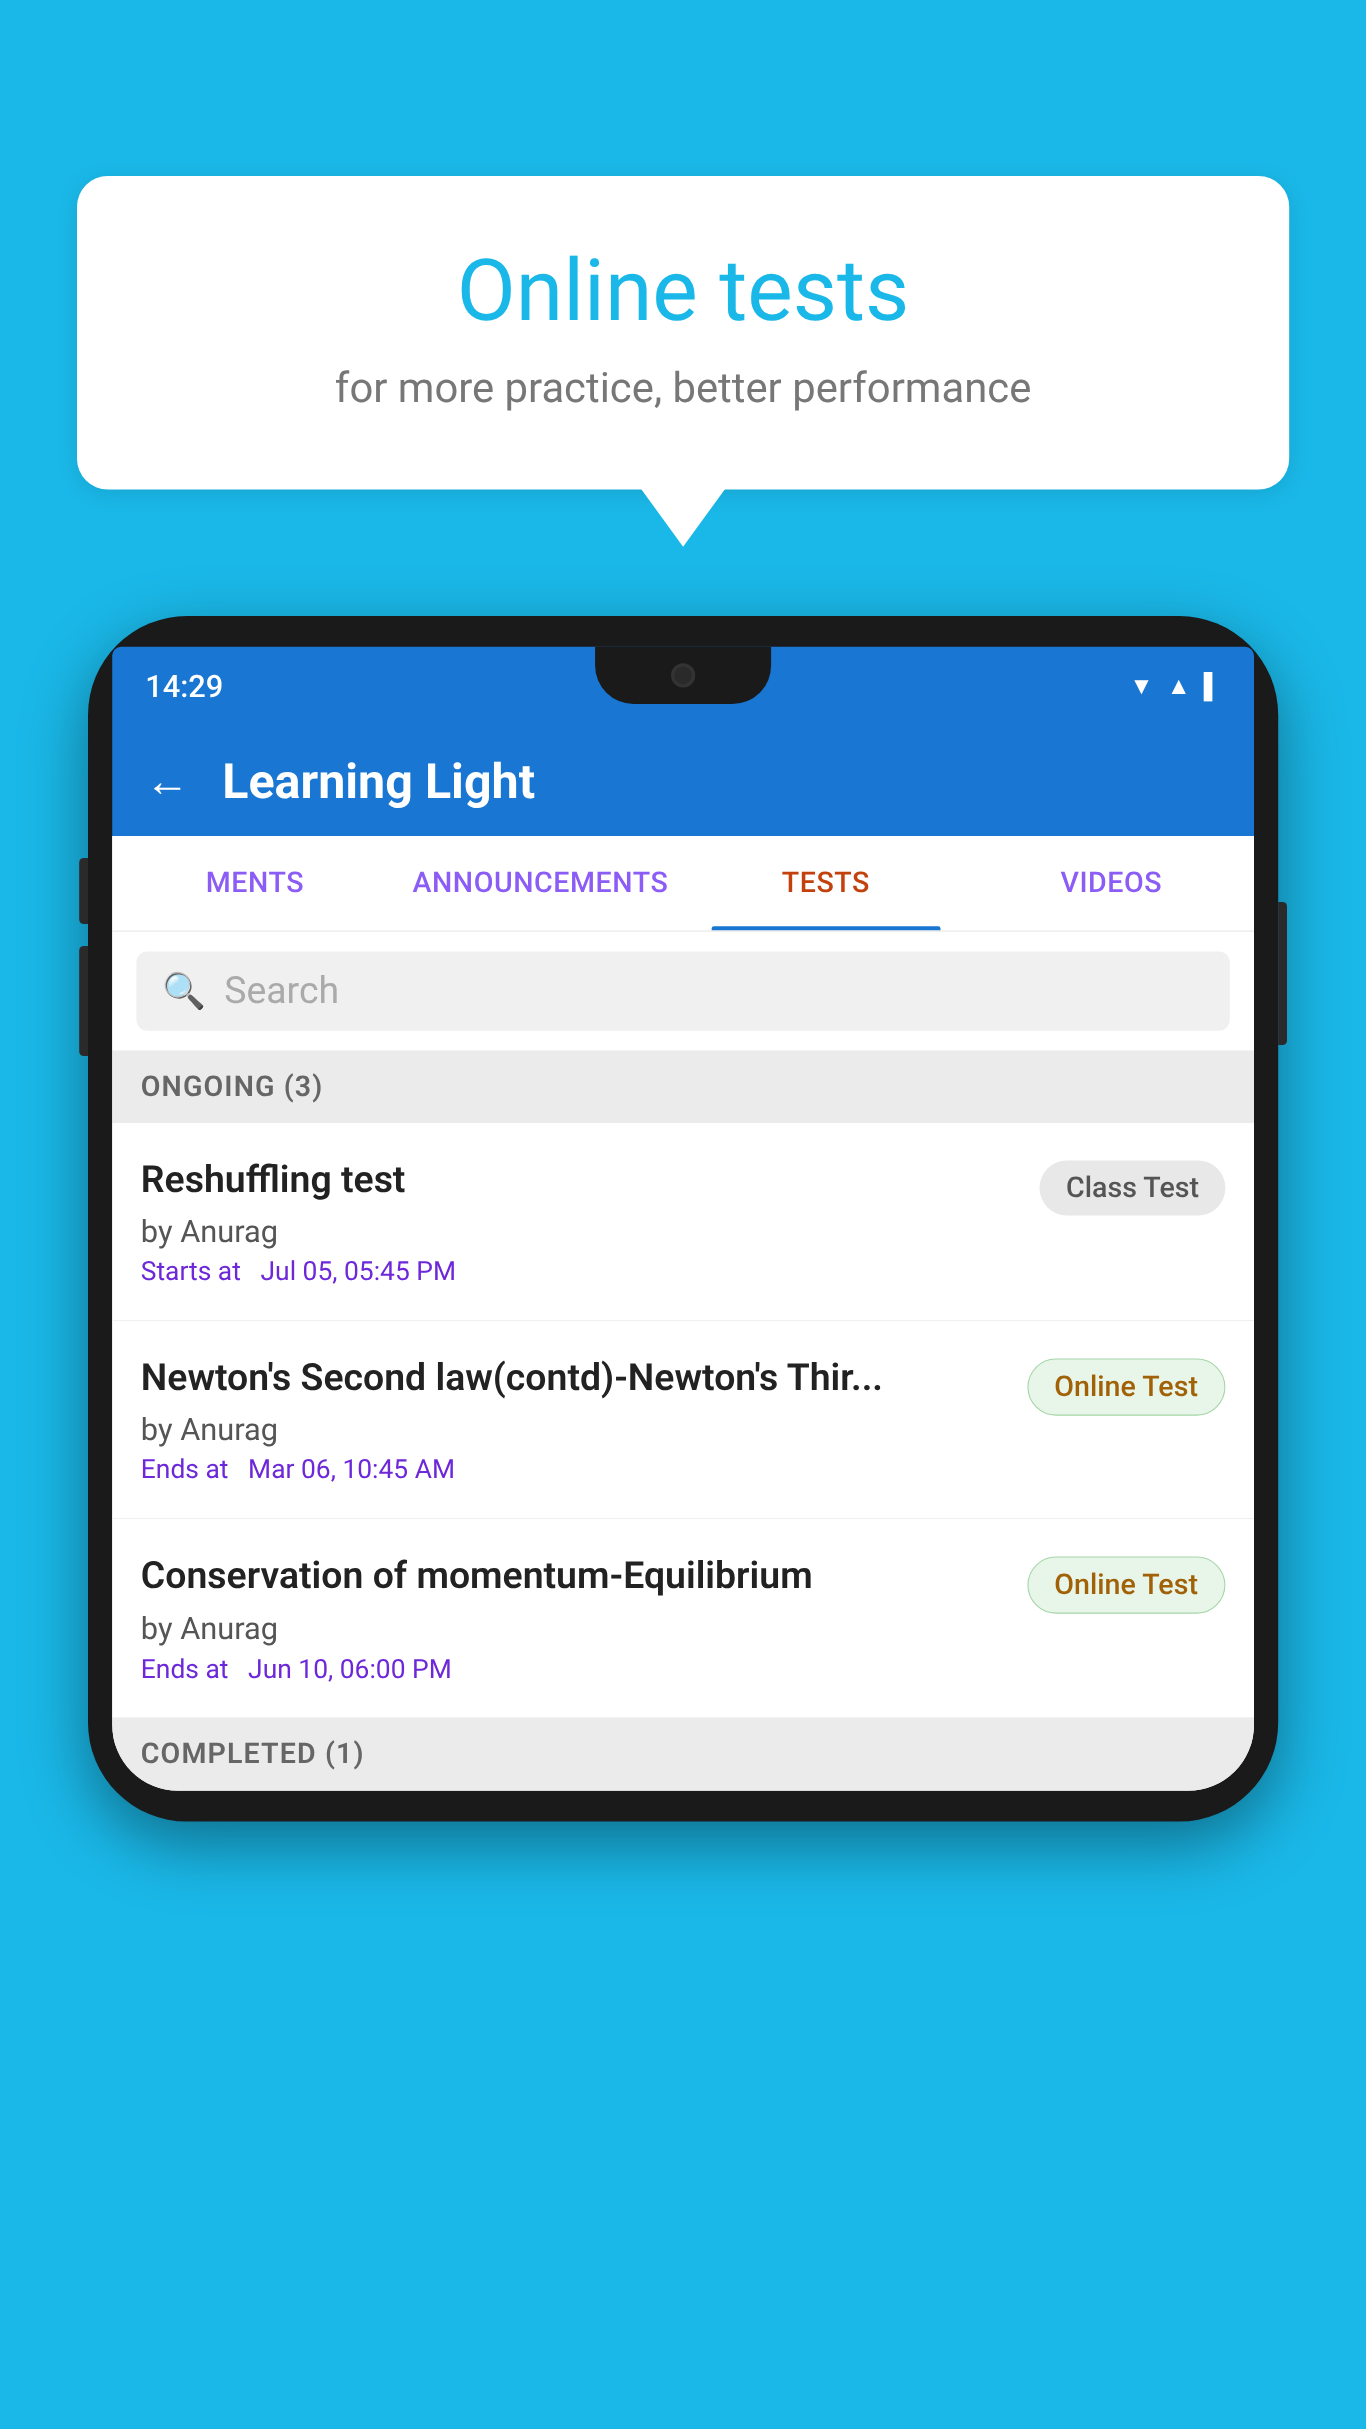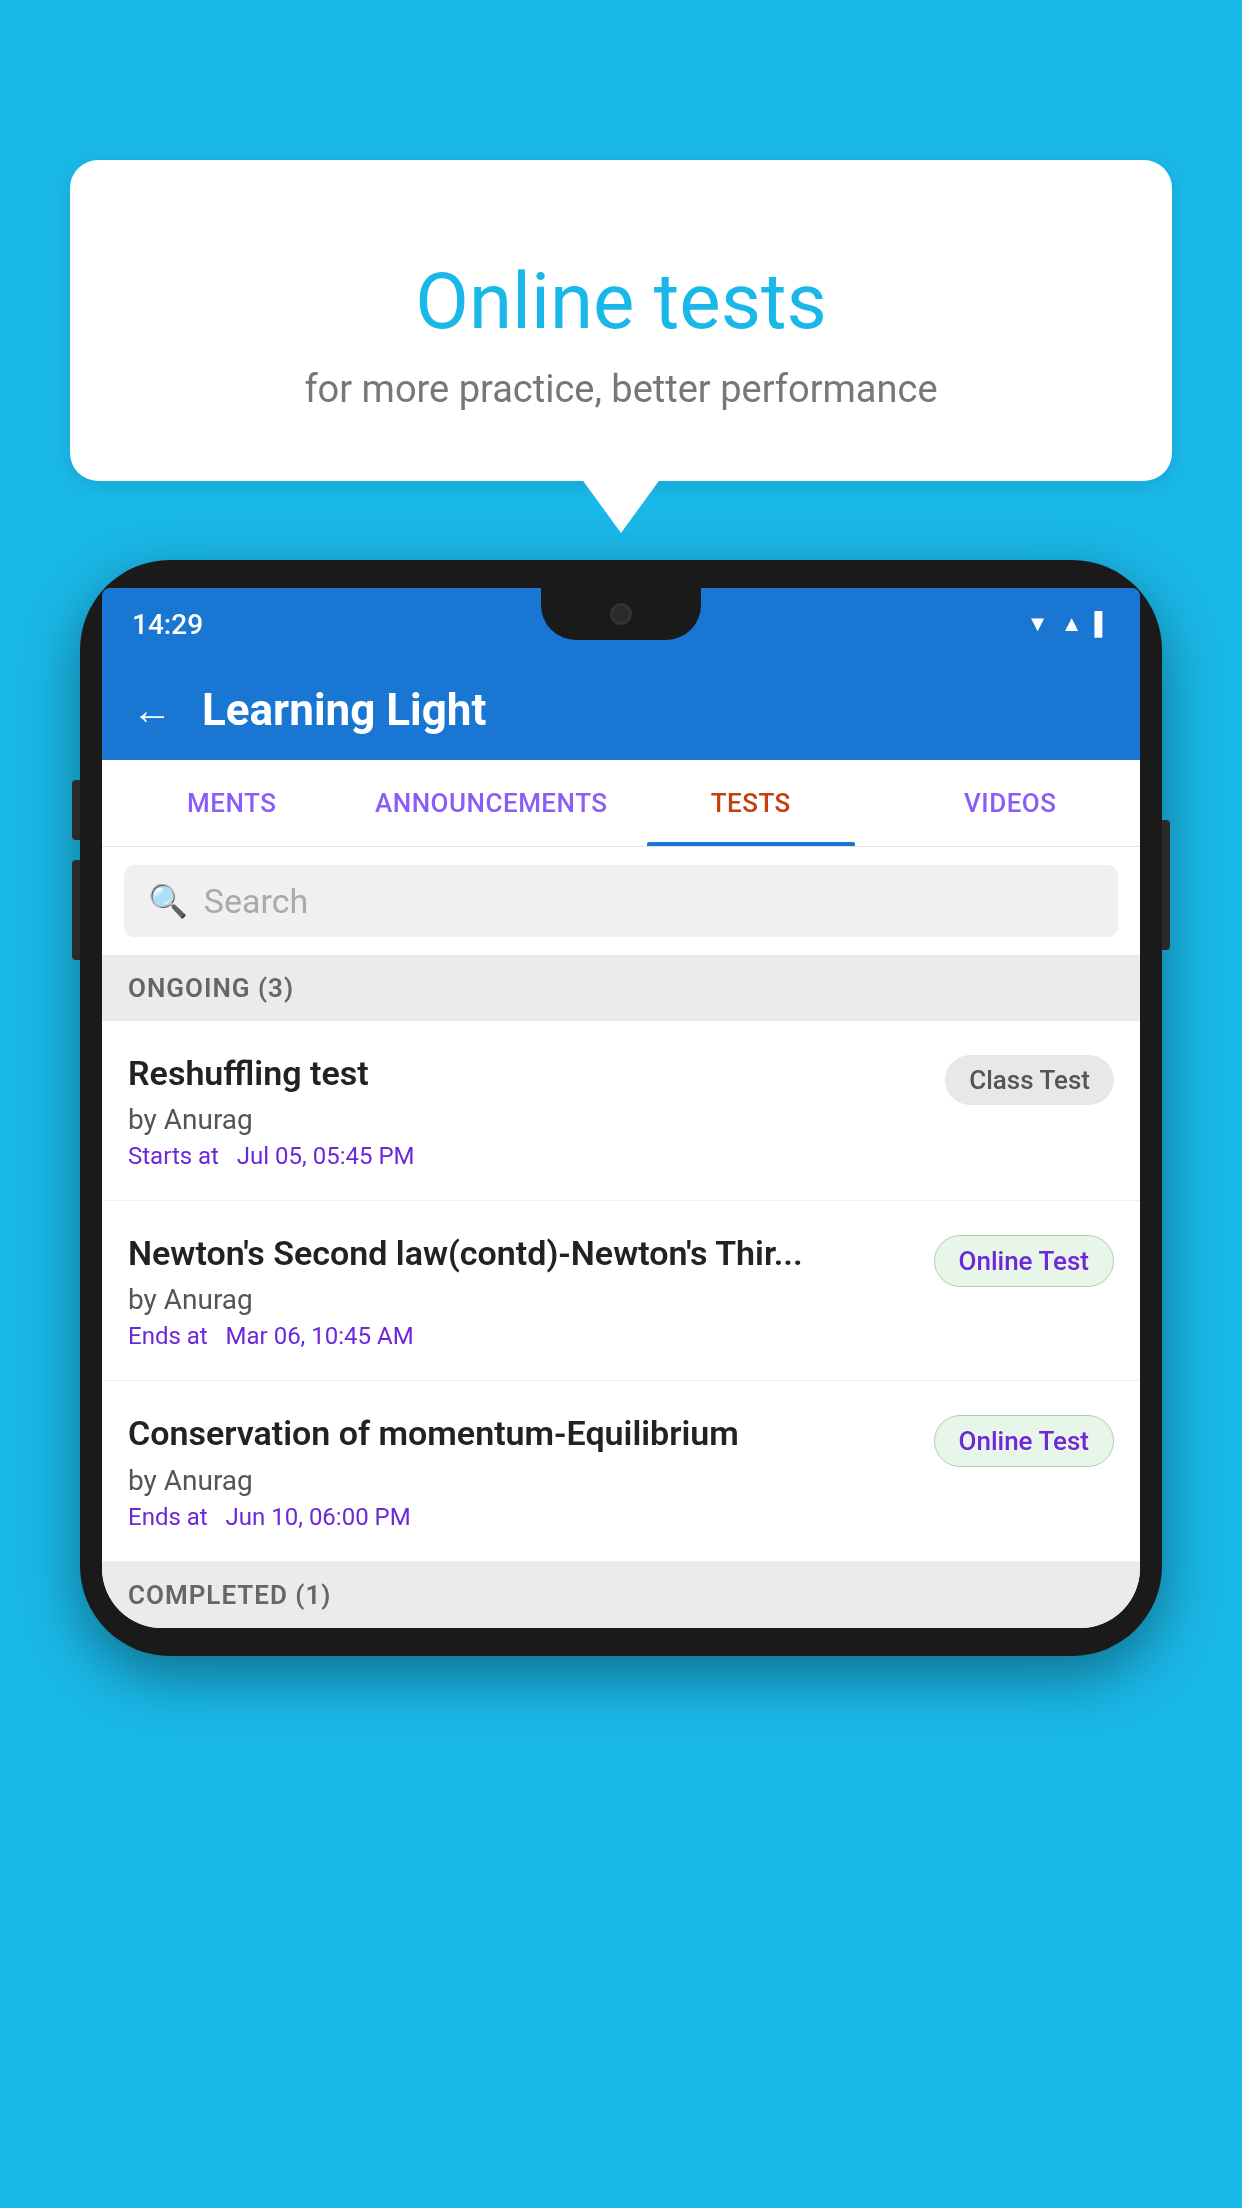--- a/index.html
+++ b/index.html
@@ -41,21 +41,20 @@
       border-left: 40px solid transparent;
       border-right: 40px solid transparent;
       border-top: 55px solid white;
     }
 
     .speech-bubble-title {
       font-size: 78px;
       color: #1ab8e8;
       font-weight: 400;
       margin-bottom: 20px;
-      margin-top: 36px;
     }
 
     .speech-bubble-subtitle {
       font-size: 38px;
       color: #777;
       font-weight: 400;
     }
 
     
     .phone-container {
@@ -271,21 +270,21 @@
       flex-shrink: 0;
     }
 
     .badge-class {
       background: #e8e8e8;
       color: #555;
     }
 
     .badge-online {
       background: #e8f5e9;
-      color: #6d28d9;
+      color: #a16207;
       border: 1px solid #a5d6a7;
     }
 
     
     .section-header-bottom {
       background: #ebebeb;
       padding: 18px 26px;
       font-size: 26px;
       color: #666;
       font-weight: 600;

